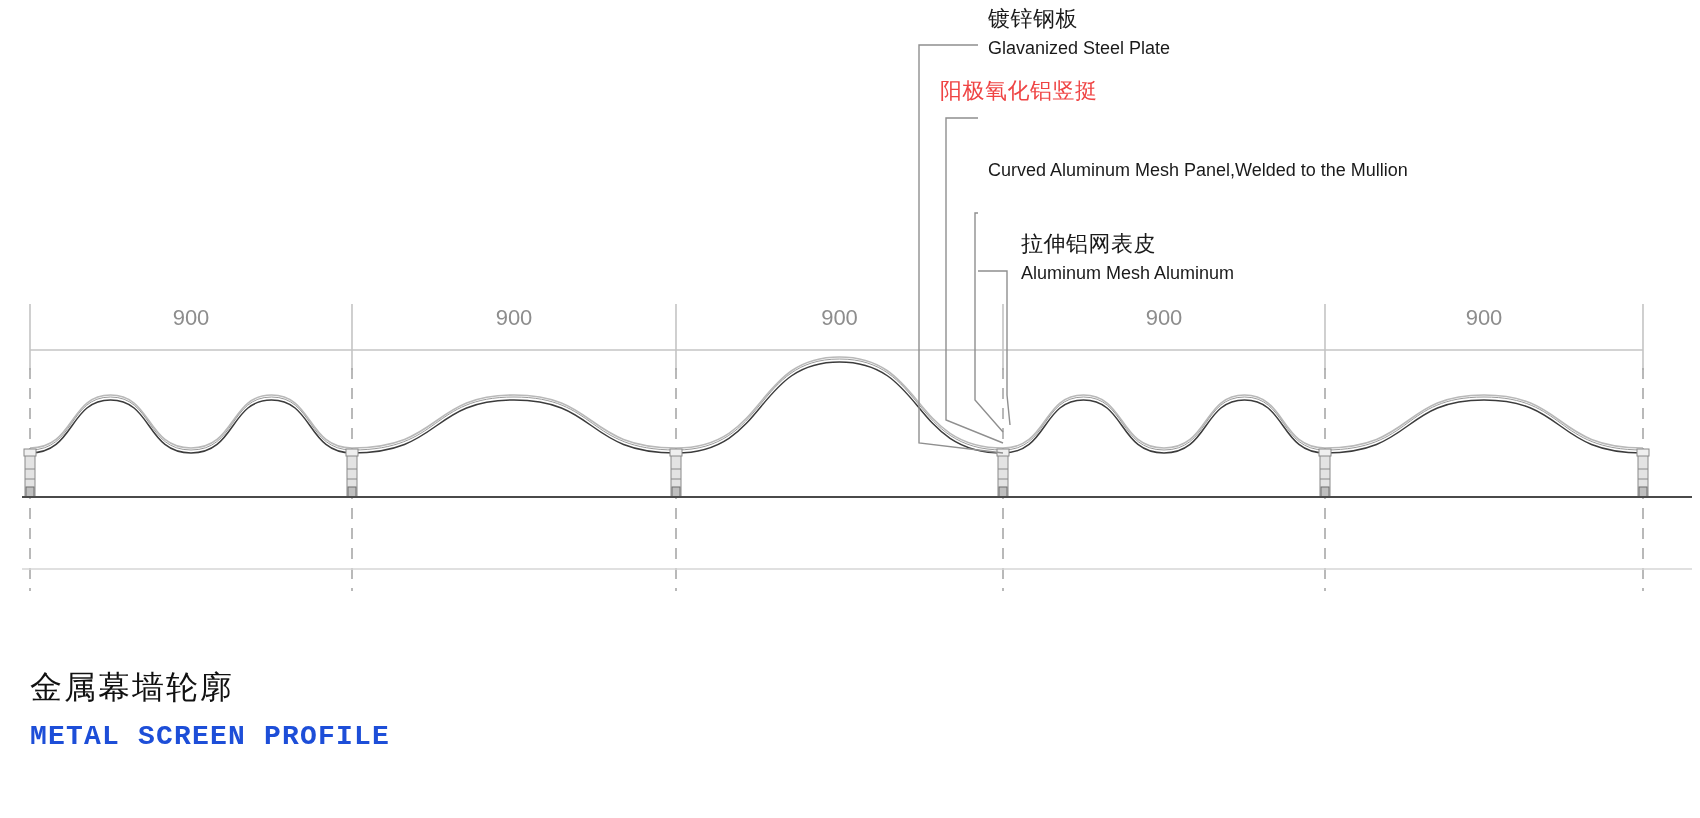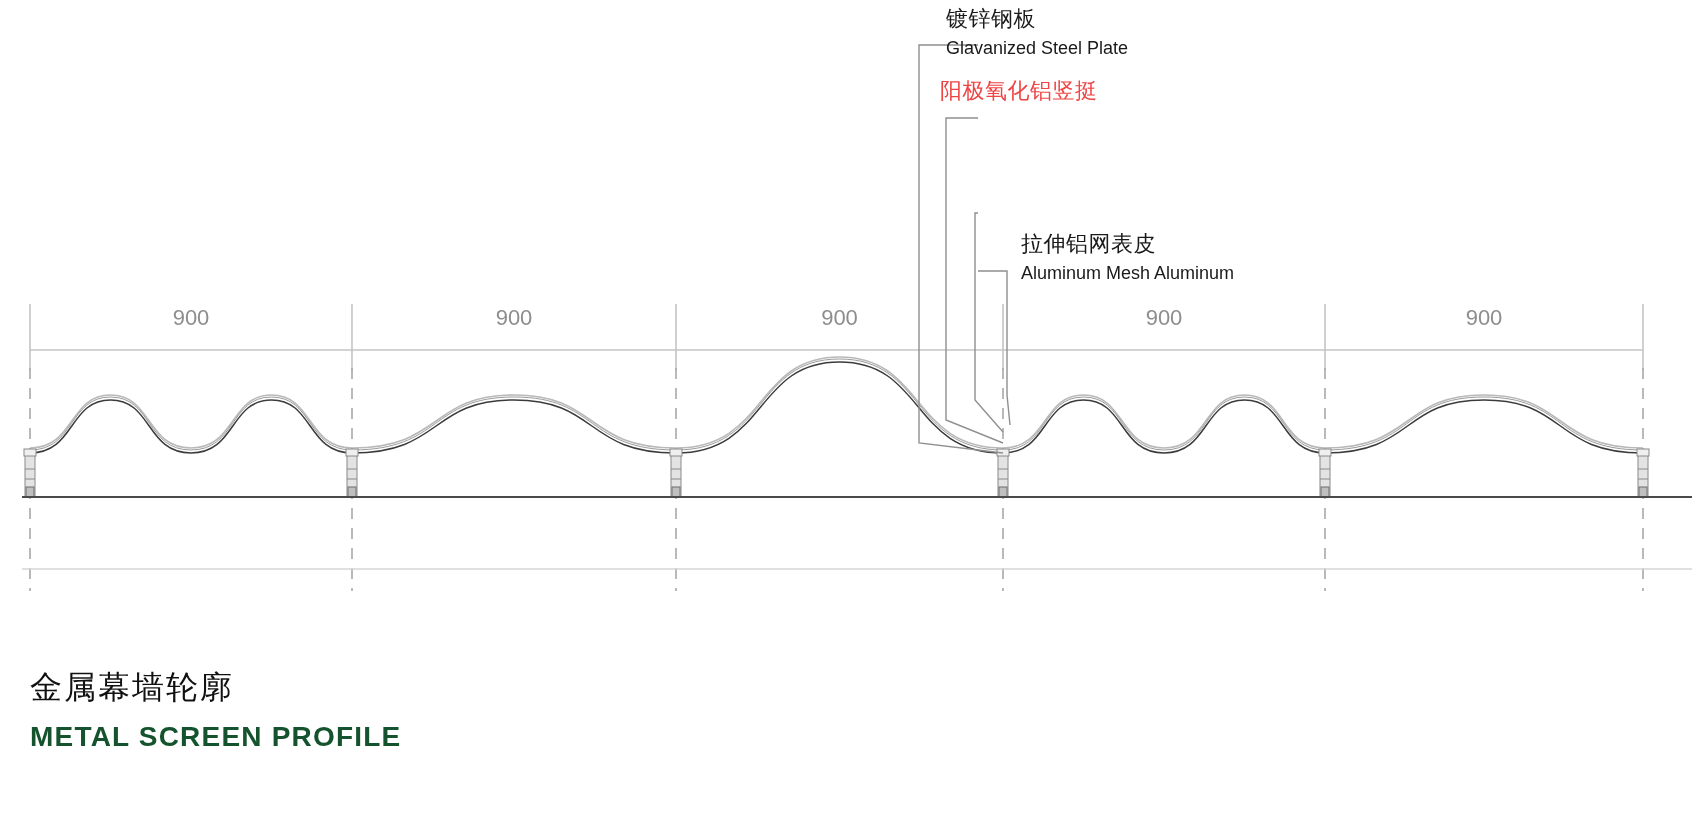--- a/index.html
+++ b/index.html
@@ -8,21 +8,21 @@
        -webkit-font-smoothing:antialiased;}
   #stage{position:relative;width:1700px;height:818px;background:#fff;}
   #drawing{position:absolute;left:0;top:0;width:1700px;height:818px;}
 
   .anno{position:absolute;color:#1a1a1a;}
   .anno .cn{font-size:22px;line-height:29px;letter-spacing:.5px;white-space:nowrap;}
   .anno .en{font-size:18px;line-height:30px;white-space:nowrap;}
 
   #title-block{position:absolute;left:30px;top:640px;}
   #title-block .t-cn{font-size:32px;font-weight:500;letter-spacing:2px;color:#111;line-height:46px;margin-top:24px;}
-  #title-block .t-en{font-size:28px;font-weight:bold;letter-spacing:1.2px;color:#14532d;line-height:42px;margin-top:6px;}
+  #title-block .t-en{font-size:28px;font-weight:bold;letter-spacing:1.2px;color:#1d4ed8;line-height:42px;margin-top:6px;font-family:Liberation Mono, monospace;}
 
   .dimlabel{position:absolute;font-size:22px;color:#8d8d8d;transform:translateX(-50%);white-space:nowrap;}
 </style>
 </head>
 <body>
 
 <div id="stage">
 
   <svg id="drawing" viewBox="0 0 1700 818" xmlns="http://www.w3.org/2000/svg">
     <g id="g-dim">
@@ -104,28 +104,29 @@
   </svg>
 
   <div id="dim-labels">
       <div class="dimlabel" style="left: 191px; top: 305px; color: rgb(141, 141, 141);">900</div>
       <div class="dimlabel" style="left: 514px; top: 305px; color: rgb(141, 141, 141);">900</div>
       <div class="dimlabel" style="left: 839.5px; top: 305px; color: rgb(141, 141, 141);">900</div>
       <div class="dimlabel" style="left: 1164px; top: 305px; color: rgb(141, 141, 141);">900</div>
       <div class="dimlabel" style="left: 1484px; top: 305px; color: rgb(141, 141, 141);">900</div>
     </div>
 
-  <div id="anno-1" class="anno" style="left: 946px; top: 4px; color: rgb(26, 26, 26);">
+  <div id="anno-1" class="anno" style="left: 988px; top: 4px; color: rgb(26, 26, 26);">
     <div class="cn">镀锌钢板</div>
     <div class="en">Glavanized Steel Plate</div>
   </div>
   <div id="anno-2" class="anno" style="left: 940px; top: 76px; color: #ef4444; font-family: Liberation Serif, serif;">
     <div class="cn">阳极氧化铝竖挺</div>
   </div>
   <div id="anno-3" class="anno" style="left: 988px; top: 155px; color: rgb(26, 26, 26);">
+    <div class="en">Curved Aluminum Mesh Panel,Welded to the Mullion</div>
   </div>
   <div id="anno-4" class="anno" style="left: 988px; top: 229px; color: rgb(26, 26, 26); margin-left: 33px;">
     <div class="cn">拉伸铝网表皮</div>
     <div class="en">Aluminum Mesh Aluminum</div>
   </div>
 
   <div id="title-block">
     <div class="t-cn">金属幕墙轮廓</div>
     <div class="t-en">METAL SCREEN PROFILE</div>
   </div>

